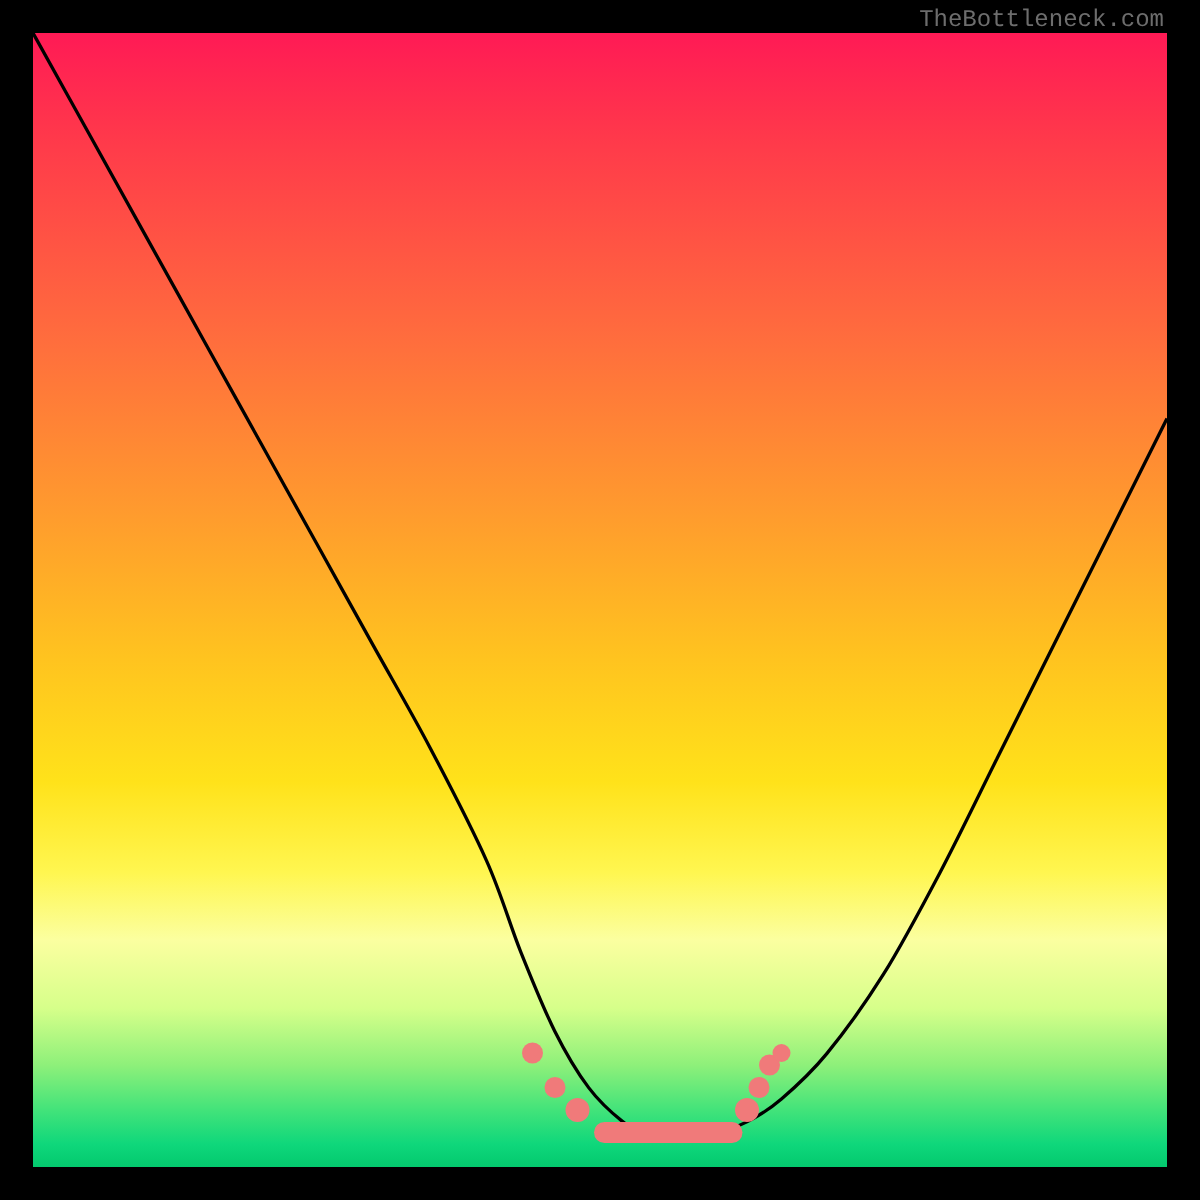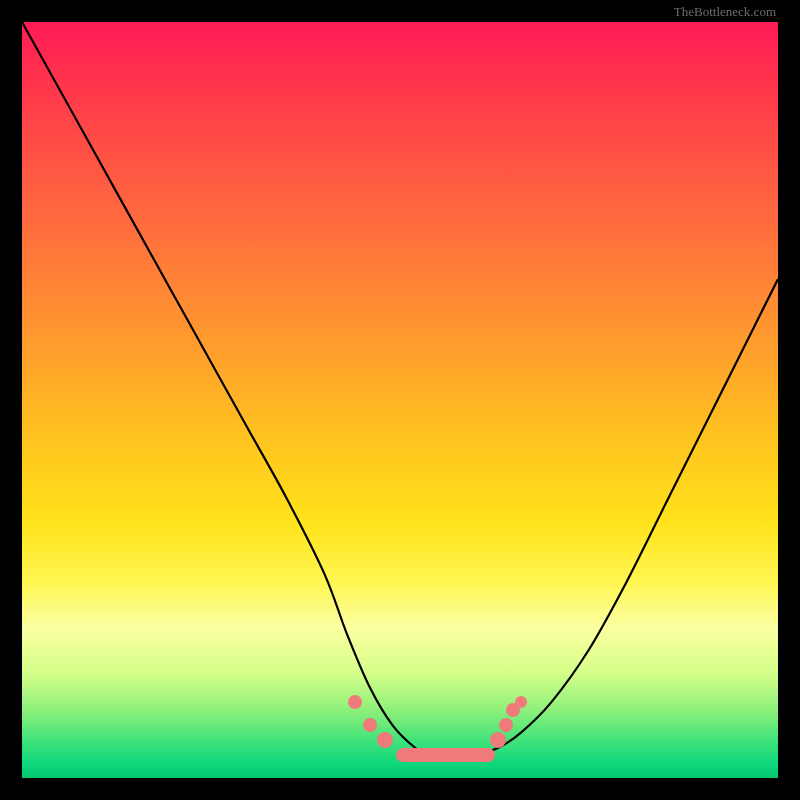--- a/index.html
+++ b/index.html
@@ -39,22 +39,22 @@
       #8ef07a 91%,
       #42e37a 95%,
       #0fd77b 98%,
       #03c96e 100%
     );
   }
   .attribution {
     position: absolute;
     top: 4px;
     right: 24px;
-    font-family: Liberation Serif, serif;
-    font-size: 13px;
+    font-family: Liberation Mono, monospace;
+    font-size: 16px;
     font-weight: 400;
     color: #6d6d6d;
     user-select: none;
   }
   svg.curve {
     position: absolute;
     left: 0;
     top: 0;
   }
   

